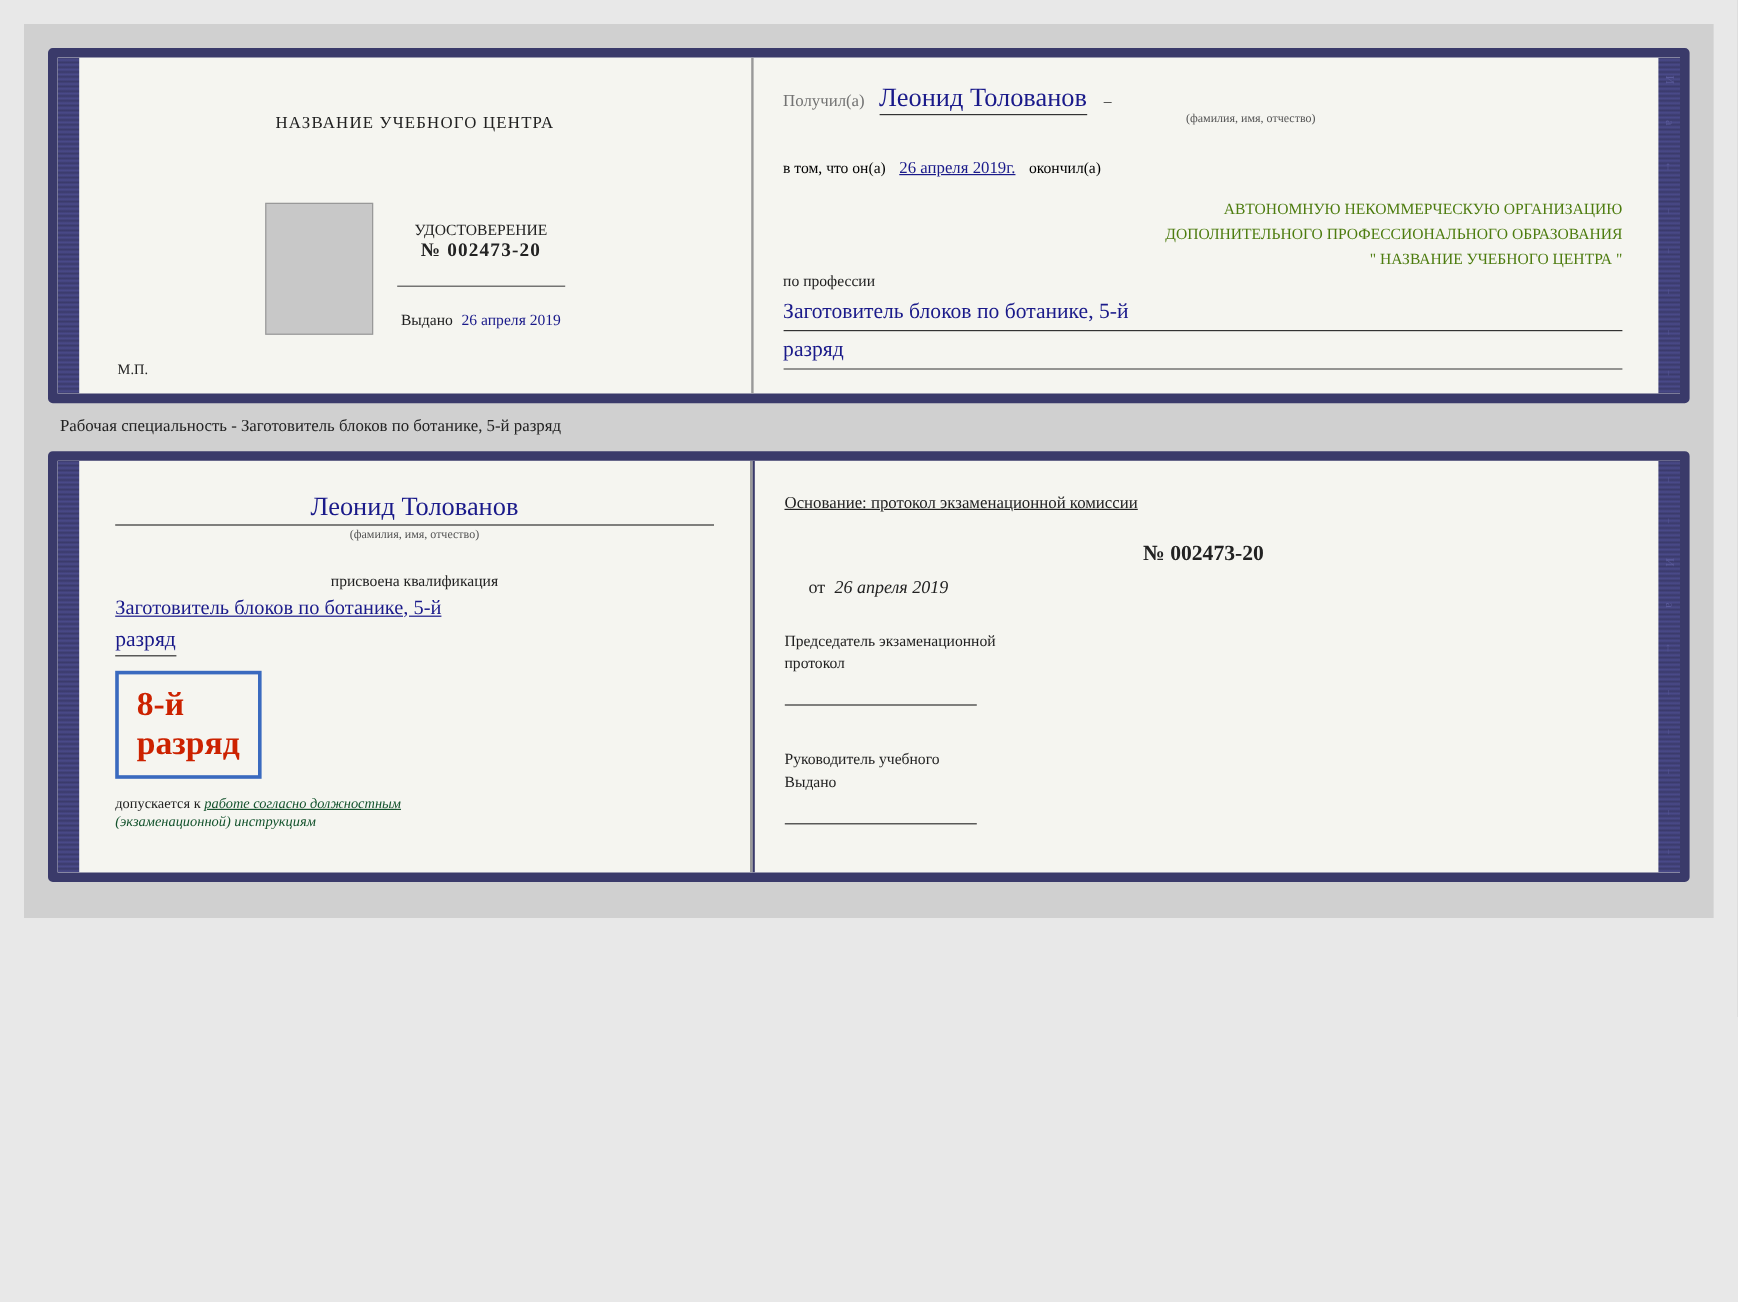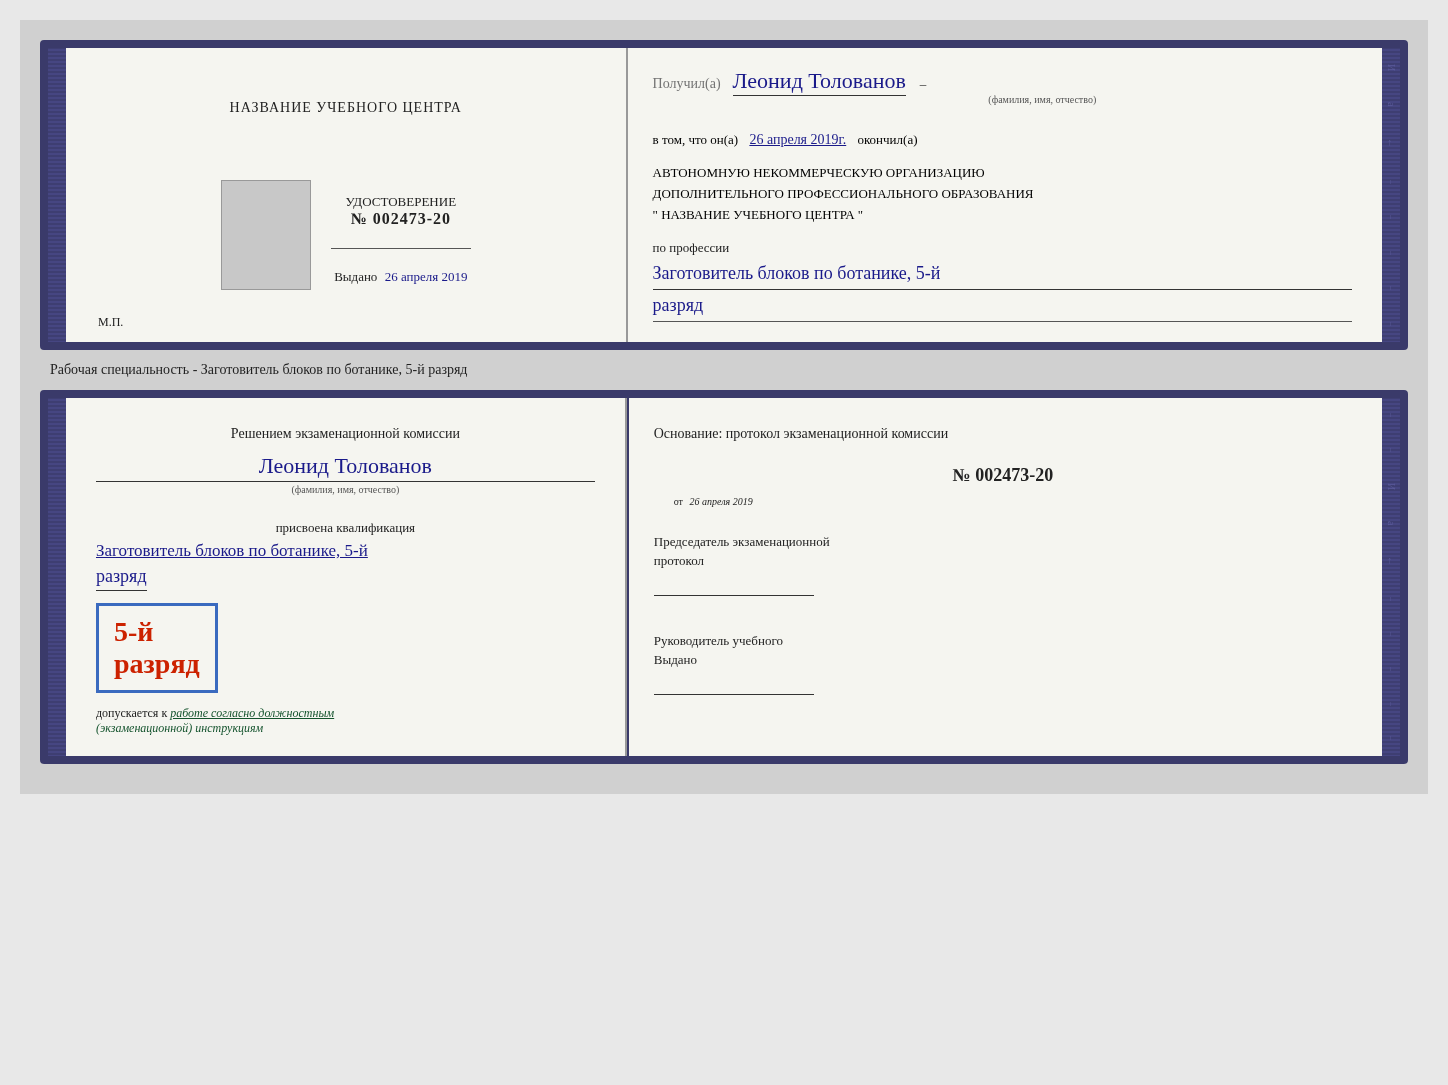--- a/index.html
+++ b/index.html
@@ -155,25 +155,24 @@
 
     .date-handwritten {
       font-family: 'Segoe Script', 'Brush Script MT', cursive;
       font-size: 14px;
       color: #1a1a8a;
       text-decoration: underline;
     }
 
     .org-block {
       font-size: 13px;
-      color: #000000;
-      text-align: left;
+      color: #4d7c0f;
+      text-align: right;
       text-transform: uppercase;
       line-height: 1.6;
-      margin-bottom: 15px;
       font-weight: normal;
     }
 
     .profession-label {
       font-size: 13px;
       color: #222;
       margin-bottom: 5px;
     }
 
     .profession-handwritten {
@@ -289,21 +288,21 @@
     }
 
     .protocol-number {
       font-size: 16px;
       color: #222;
       text-align: center;
       margin-bottom: 8px;
     }
 
     .protocol-date {
-      font-size: 10px;
+      font-size: 15px;
       color: #222;
       text-align: left;
       margin-bottom: 25px;
       padding-left: 20px;
     }
 
     .signatory-block {
       margin-bottom: 20px;
     }
 
@@ -409,49 +408,48 @@
       <span style="font-size:8px; color:#5a5a9a; writing-mode:vertical-rl;">–</span>
     </div>
   </div>
 
   <div class="specialty-text">Рабочая специальность - Заготовитель блоков по ботанике, 5-й разряд</div>
 
   <div class="document-card" style="min-height: 340px;">
     <div class="doc-spine"></div>
 
     <div class="doc-left" style="align-items:flex-start; justify-content:flex-start; padding-top:25px;">
-      <div class="commission-decision" style="width:100%; margin-bottom:8px;">Решением экзаменационной комиссии</div>
 
       <div style="width:100%; text-align:center;">
         <div class="person-name-bottom">Леонид Толованов</div>
         <div class="name-subtitle" style="text-align:center;">(фамилия, имя, отчество)</div>
       </div>
 
       <div class="assigned-label" style="width:100%; text-align:center; margin:10px 0 5px;">присвоена квалификация</div>
 
       <span class="qualification-handwritten" style="display:block; width:100%;">Заготовитель блоков по ботанике, 5-й</span>
       <span class="rank-bottom-handwritten">разряд</span>
 
       <div class="rank-badge-wrapper">
-        <span class="rank-badge-number">5-й</span>
+        <span class="rank-badge-number">8-й</span>
         <span class="rank-badge-text">разряд</span>
       </div>
 
       <div class="admitted-line">
         <span>допускается к</span>
         <span style="text-decoration:underline; font-style:italic;"> </span>
         <span class="admitted-italic" style="text-decoration:underline;">работе согласно должностным</span>
       </div>
       <div class="admitted-italic">(экзаменационной) инструкциям</div>
     </div>
 
     <div class="center-divider"></div>
 
     <div class="doc-right" style="padding-top:25px;">
-      <div class="basis-label" style="text-align:left; margin-bottom:20px;">Основание: протокол экзаменационной комиссии</div>
+      <div class="basis-label" style="text-align:left; margin-bottom:20px;text-decoration:underline;">Основание: протокол экзаменационной комиссии</div>
 
       <div class="protocol-number" style="margin-bottom:10px; font-size:18px; font-weight:bold;">№  002473-20</div>
 
       <div class="protocol-date">
         <span>от</span>
         <span style="margin-left:4px; font-style:italic;">26 апреля 2019</span>
       </div>
 
       <div class="signatory-block">
         <div class="signatory-title">

